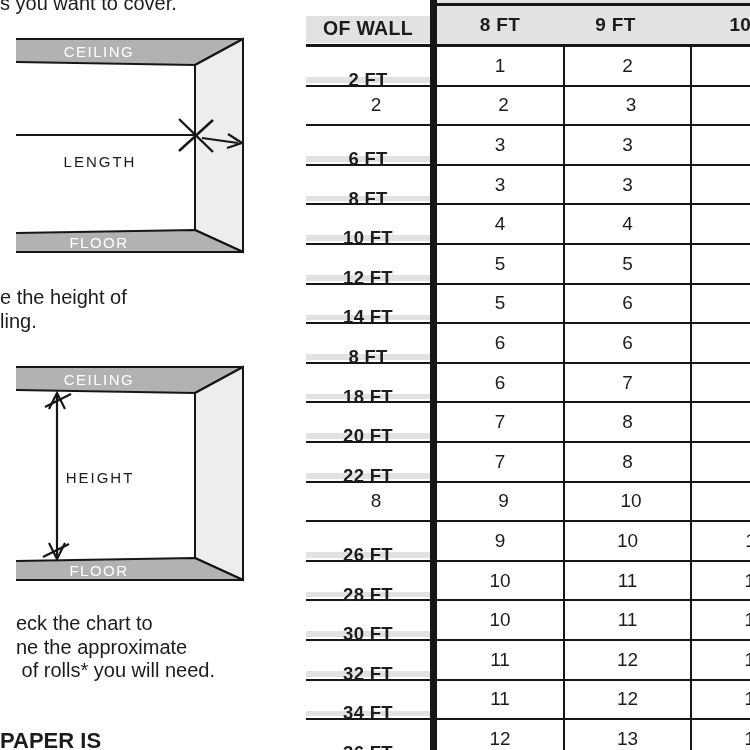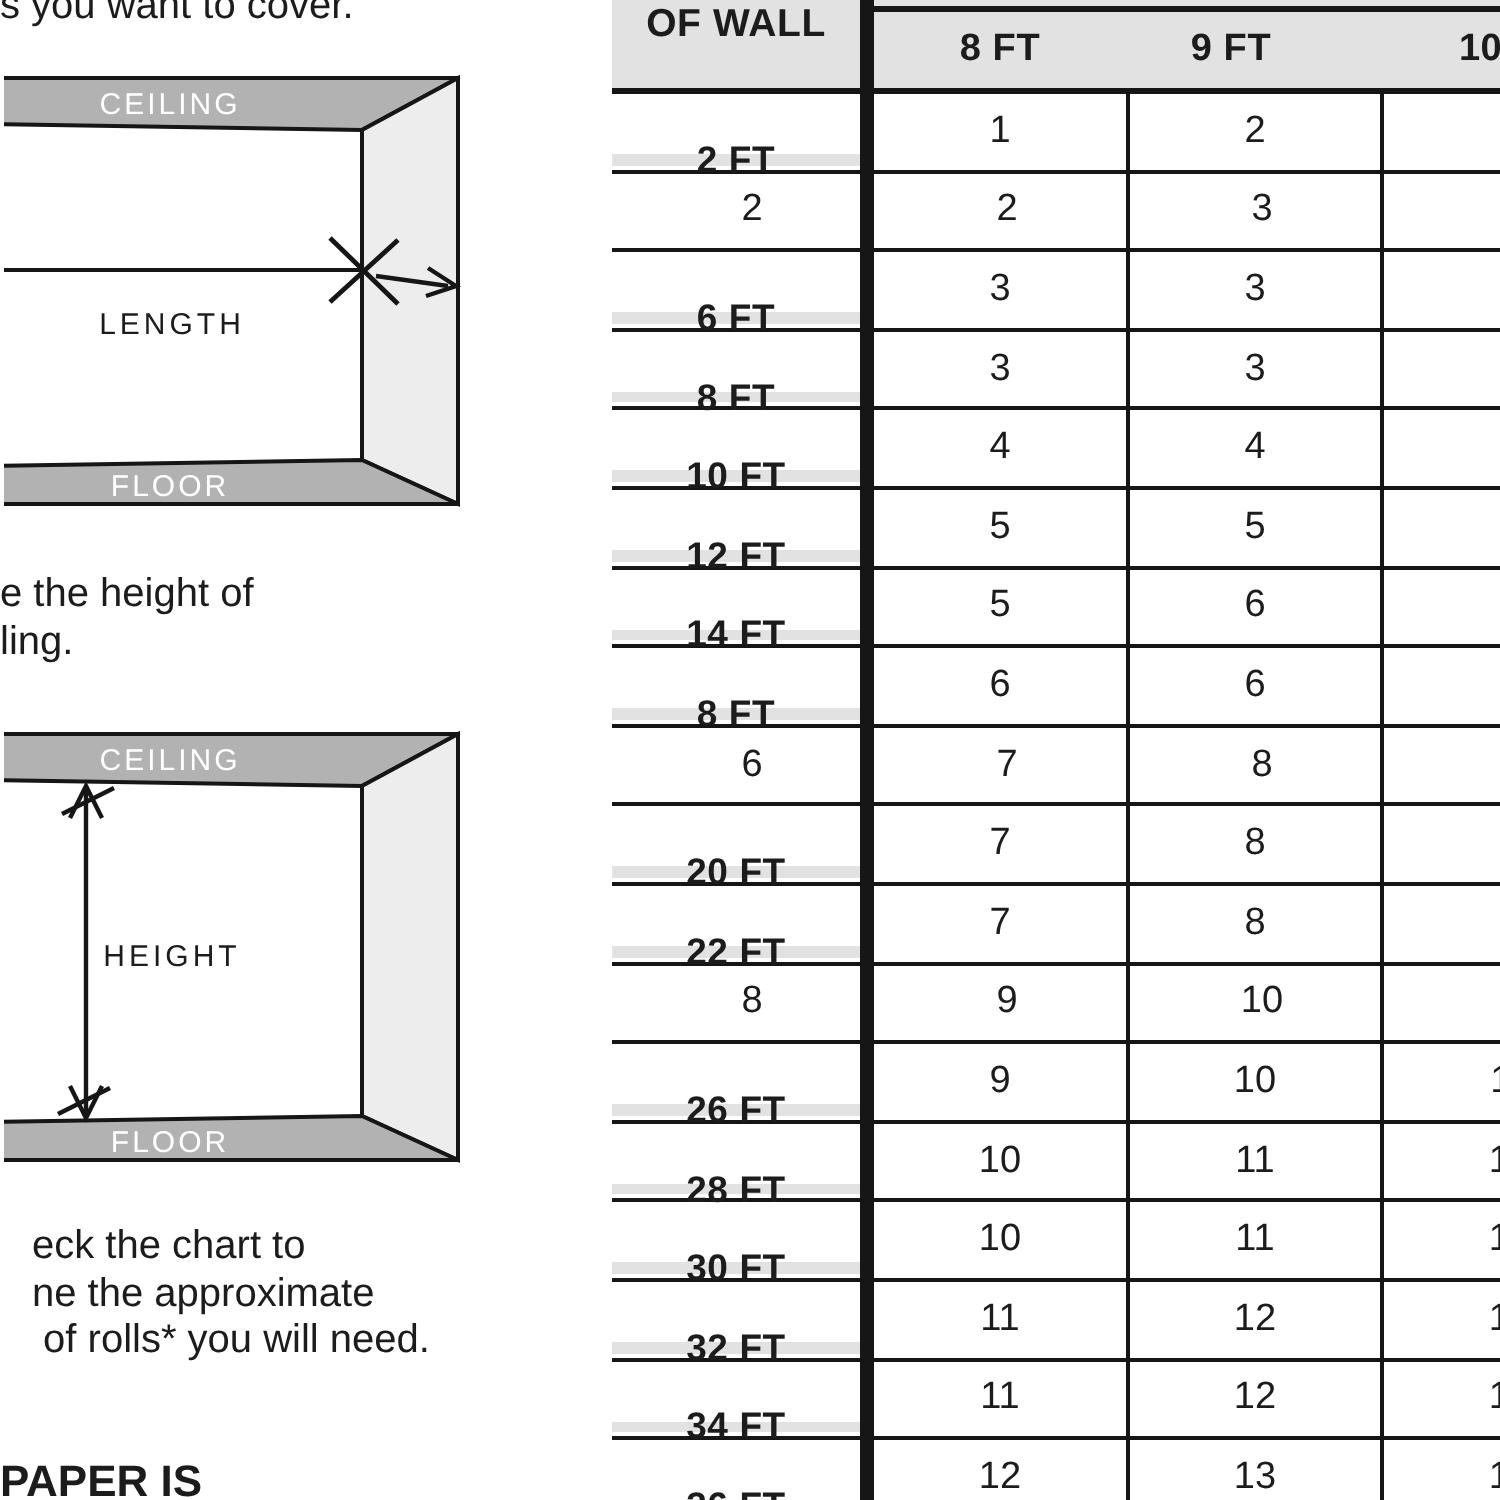--- a/index.html
+++ b/index.html
@@ -10,21 +10,21 @@
   body{
     width:750px;height:750px;overflow:hidden;position:relative;background:#fff;
     font-family:"Liberation Sans", sans-serif;color:var(--ink);
   }
   .txt{position:absolute;white-space:pre;color:var(--ink);font-size:20px;line-height:23.5px;}
   .bold{font-weight:bold;}
 
   
   #rolls-table{position:absolute;left:306px;top:0;width:512px;height:760px;}
   .corner-cell{
-    position:absolute;left:0;top:0;width:124px;height:44px;background:var(--cell-gray);
+    position:absolute;left:0;top:16px;width:124px;height:27px;background:var(--cell-gray);
     text-align:center;font-weight:bold;font-size:19.5px;line-height:25px;letter-spacing:.3px;
   }
   .hdr-sliver{position:absolute;left:131px;top:0;width:381px;height:3px;background:var(--cell-gray);}
   .hdr-topline{position:absolute;left:131px;top:3px;width:381px;height:3px;background:var(--line);}
   .hdr-band{position:absolute;left:131px;top:6px;width:381px;height:38px;background:var(--cell-gray);}
   .colhead{
     position:absolute;top:0;height:38px;display:flex;align-items:center;justify-content:center;
     font-weight:bold;font-size:19px;letter-spacing:.3px;
   }
   .hdr-underline{position:absolute;left:0;top:44px;width:512px;height:3px;background:var(--line);}
@@ -37,21 +37,21 @@
     margin-top:28px;
   }
   .sp7{width:7px;} .sp2{width:2px;}
   .c{display:flex;align-items:center;justify-content:center;font-size:19px;background:#fff;}
   .c.w1{width:126px;} .c.w2{width:125px;} .c.w3{width:126px;}
   .vthick{position:absolute;left:124px;top:0;bottom:0;width:7px;background:var(--line);}
   .vthin{position:absolute;top:44px;bottom:0;width:2px;background:var(--line);}
   .vthin.a{left:257px;} .vthin.b{left:384px;}
 
   
-  .diagram{position:absolute;left:2px;width:232px;height:222px;}
+  .diagram{position:absolute;left:16px;width:232px;height:222px;}
   #diagram-length{top:36px;} #diagram-height{top:364px;}
   svg text{font-family:"Liberation Sans", sans-serif;}
 </style>
 </head>
 <body>
 
 <div class="txt" style="left:0;top:-8px">s you want to cover.</div>
 
 <div class="txt" style="left:0;top:286px">e the height of
 ling.</div>
@@ -178,20 +178,21 @@
       <div class="row">
         <div class="rh">8 FT</div>
         <div class="sp7"></div>
         <div class="c w1">6</div>
         <div class="sp2"></div>
         <div class="c w2">6</div>
         <div class="sp2"></div>
         <div class="c w3">7</div>
       </div>
       <div class="row">
+        <div class="rh">18 FT</div>
         <div class="sp7"></div>
         <div class="c w1">6</div>
         <div class="sp2"></div>
         <div class="c w2">7</div>
         <div class="sp2"></div>
         <div class="c w3">8</div>
       </div>
       <div class="row">
         <div class="rh">20 FT</div>
         <div class="sp7"></div>

